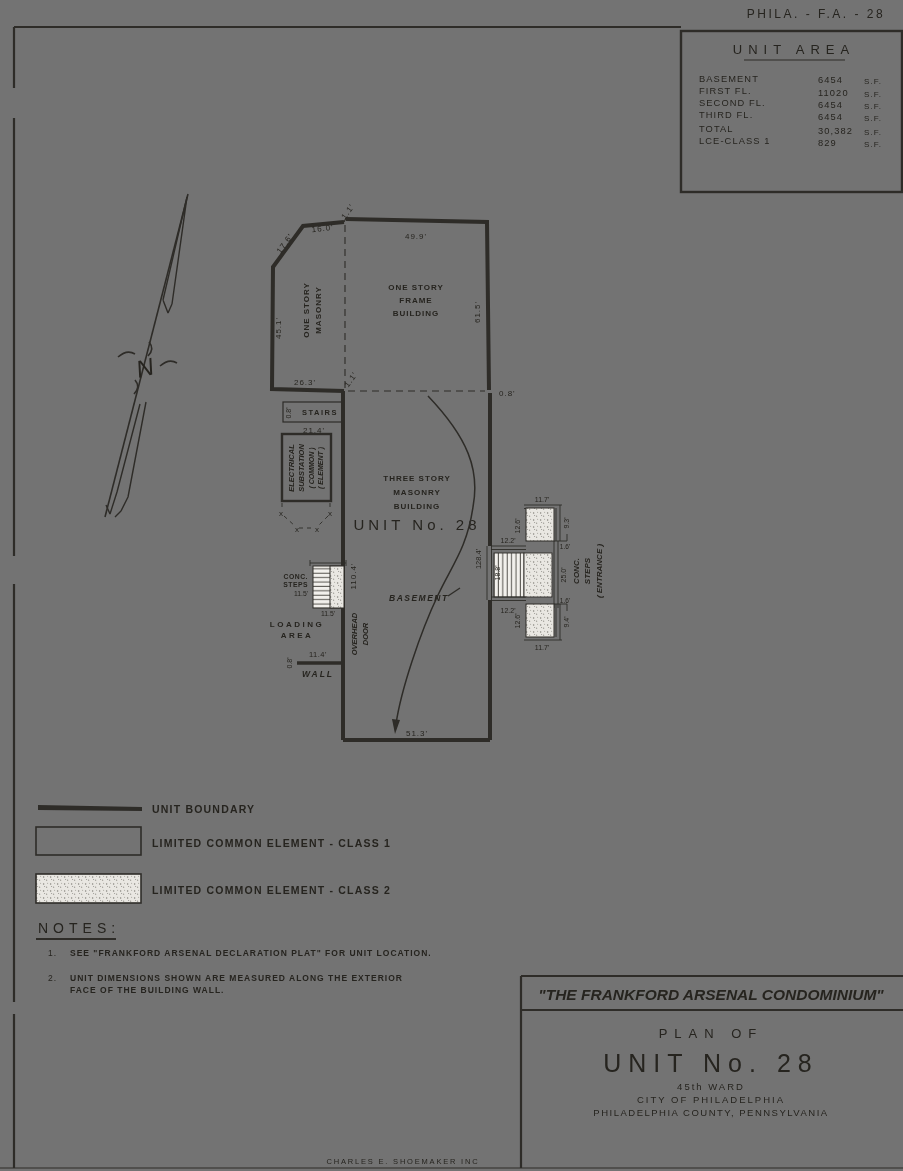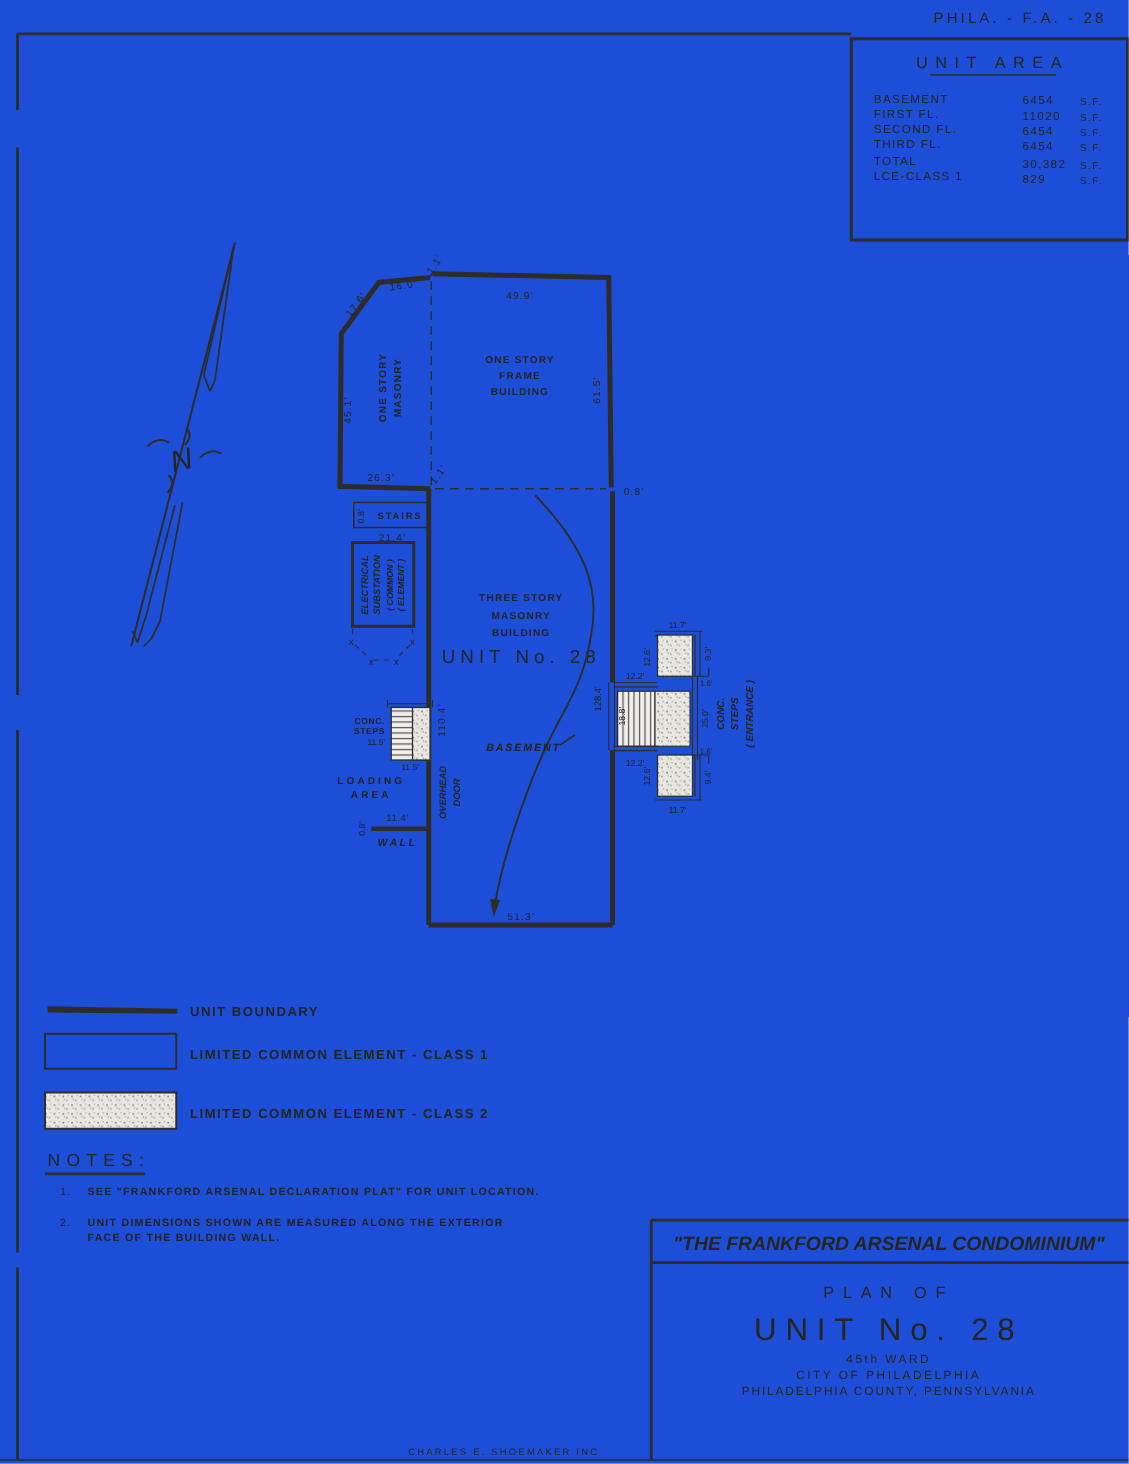--- a/index.html
+++ b/index.html
@@ -1,20 +1,20 @@
 <!DOCTYPE html>
 <html><head>
 <meta charset="utf-8">
 <style>
   html,body{margin:0;padding:0;background:#e9e8e5;}
   .sheet{
     position:relative;
     width:903px;height:1171px;
     margin:0 auto;
-    background:#1d4ed8;
+    background:#737373;
     font-family:"Liberation Sans", sans-serif;
     overflow:hidden;
   }
   svg{display:block;}
   text{fill:#26241f;}
   .ink{stroke:#2e2c28;fill:none;}
   .thick{stroke-width:4;}
   .med{stroke-width:2.2;}
   .thin{stroke-width:1.1;}
   .hair{stroke-width:0.9;}

